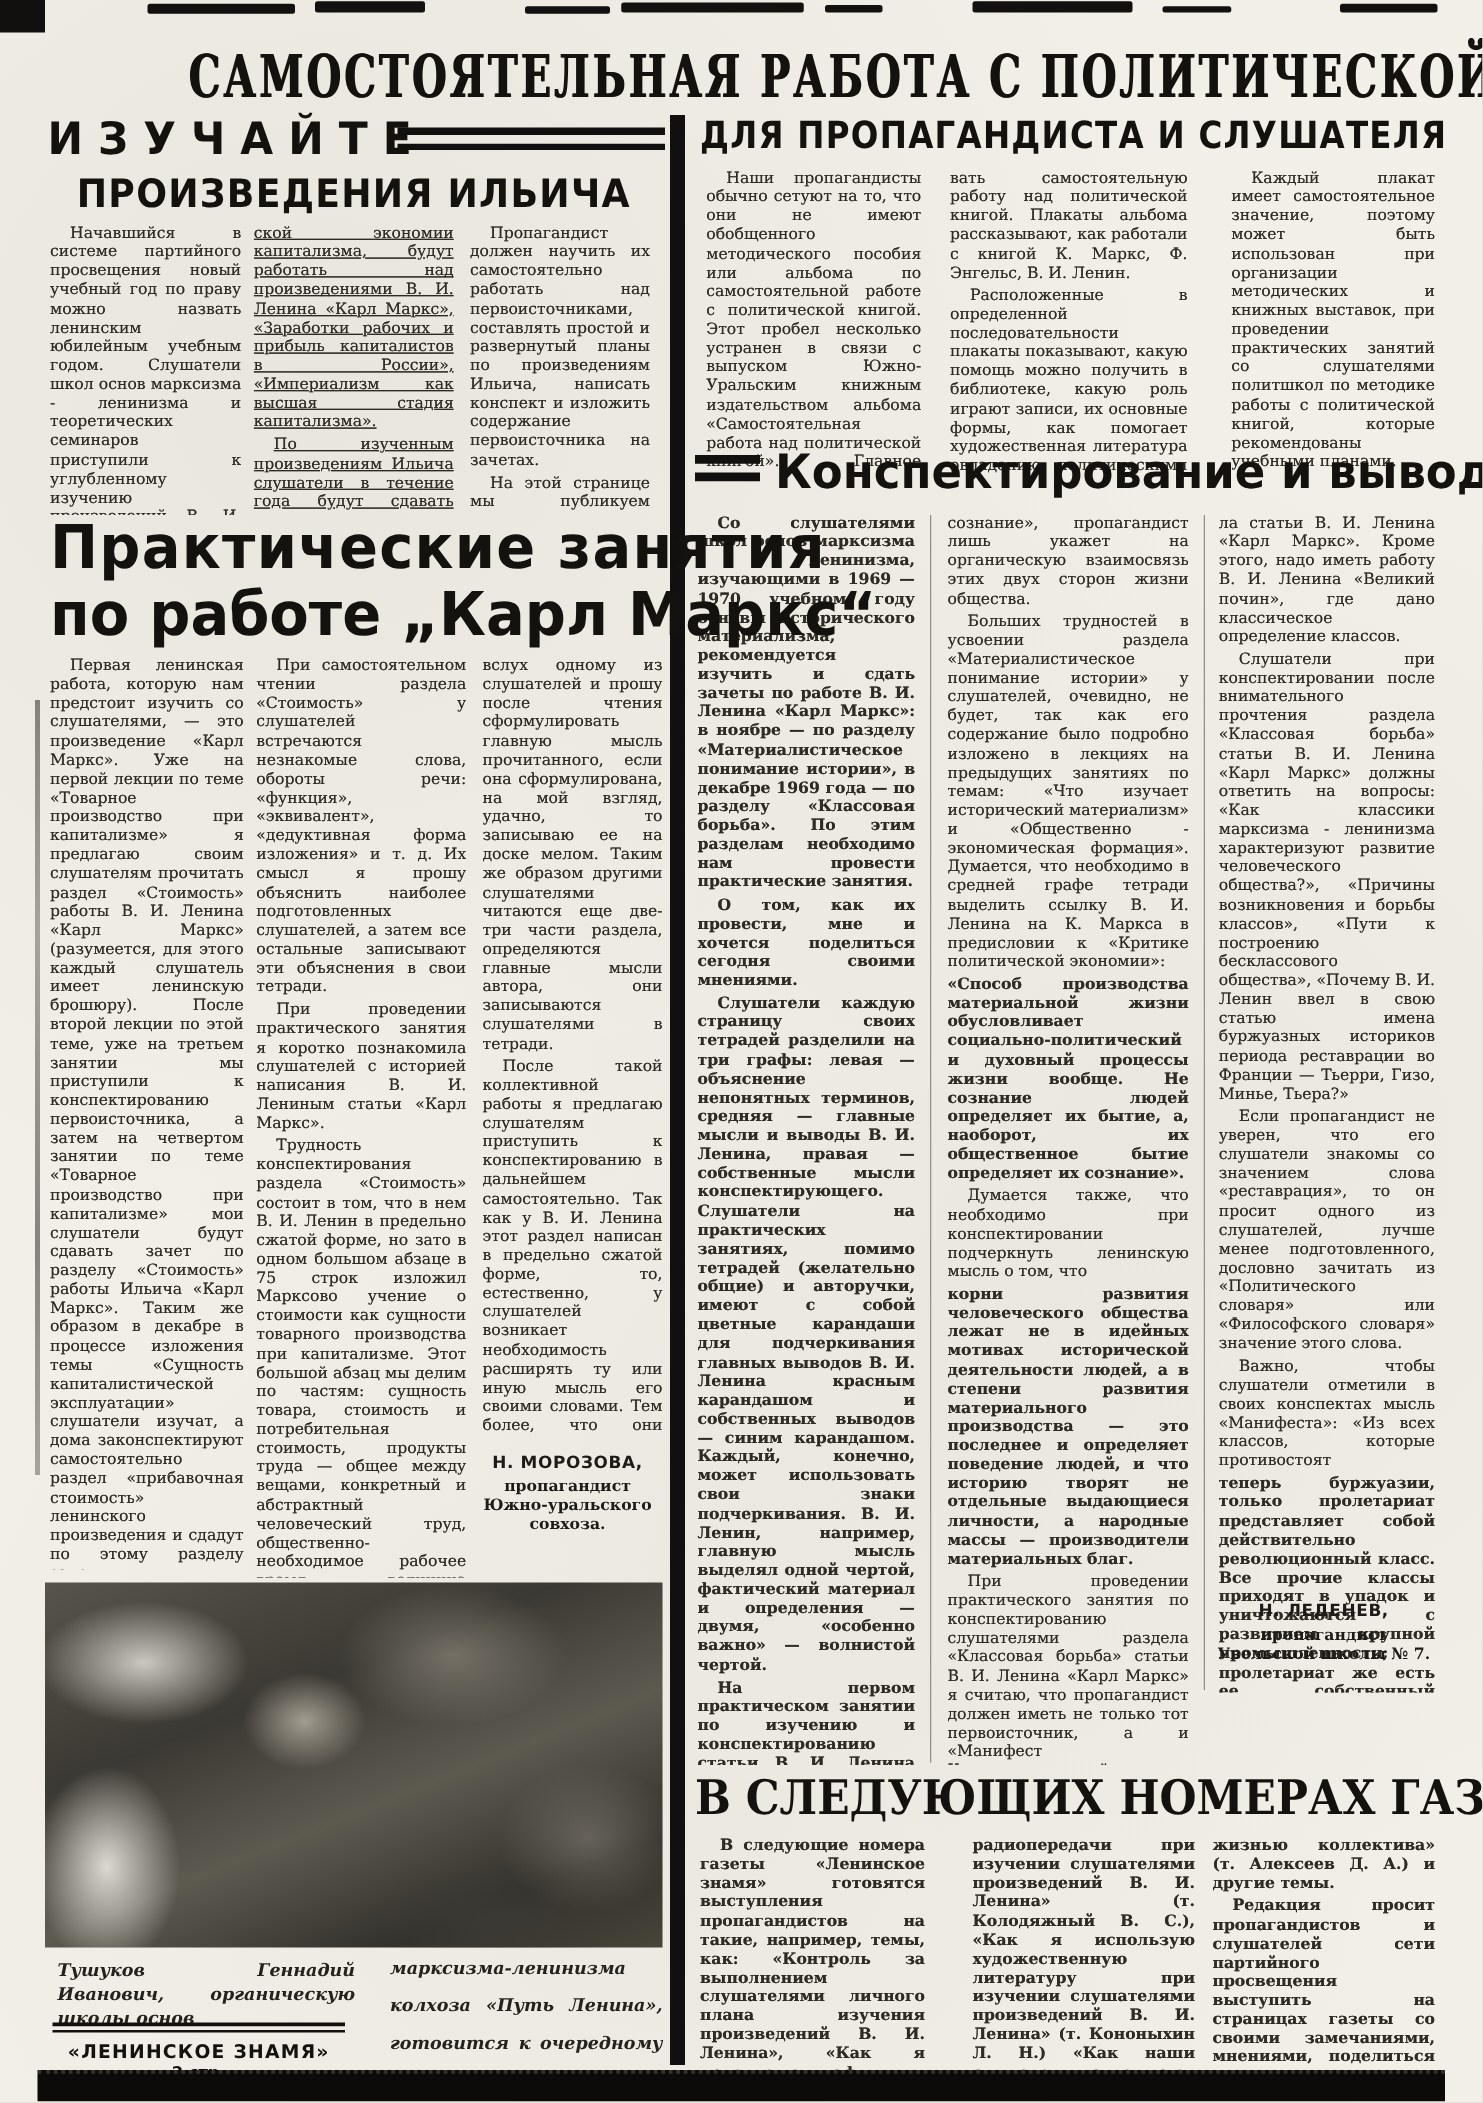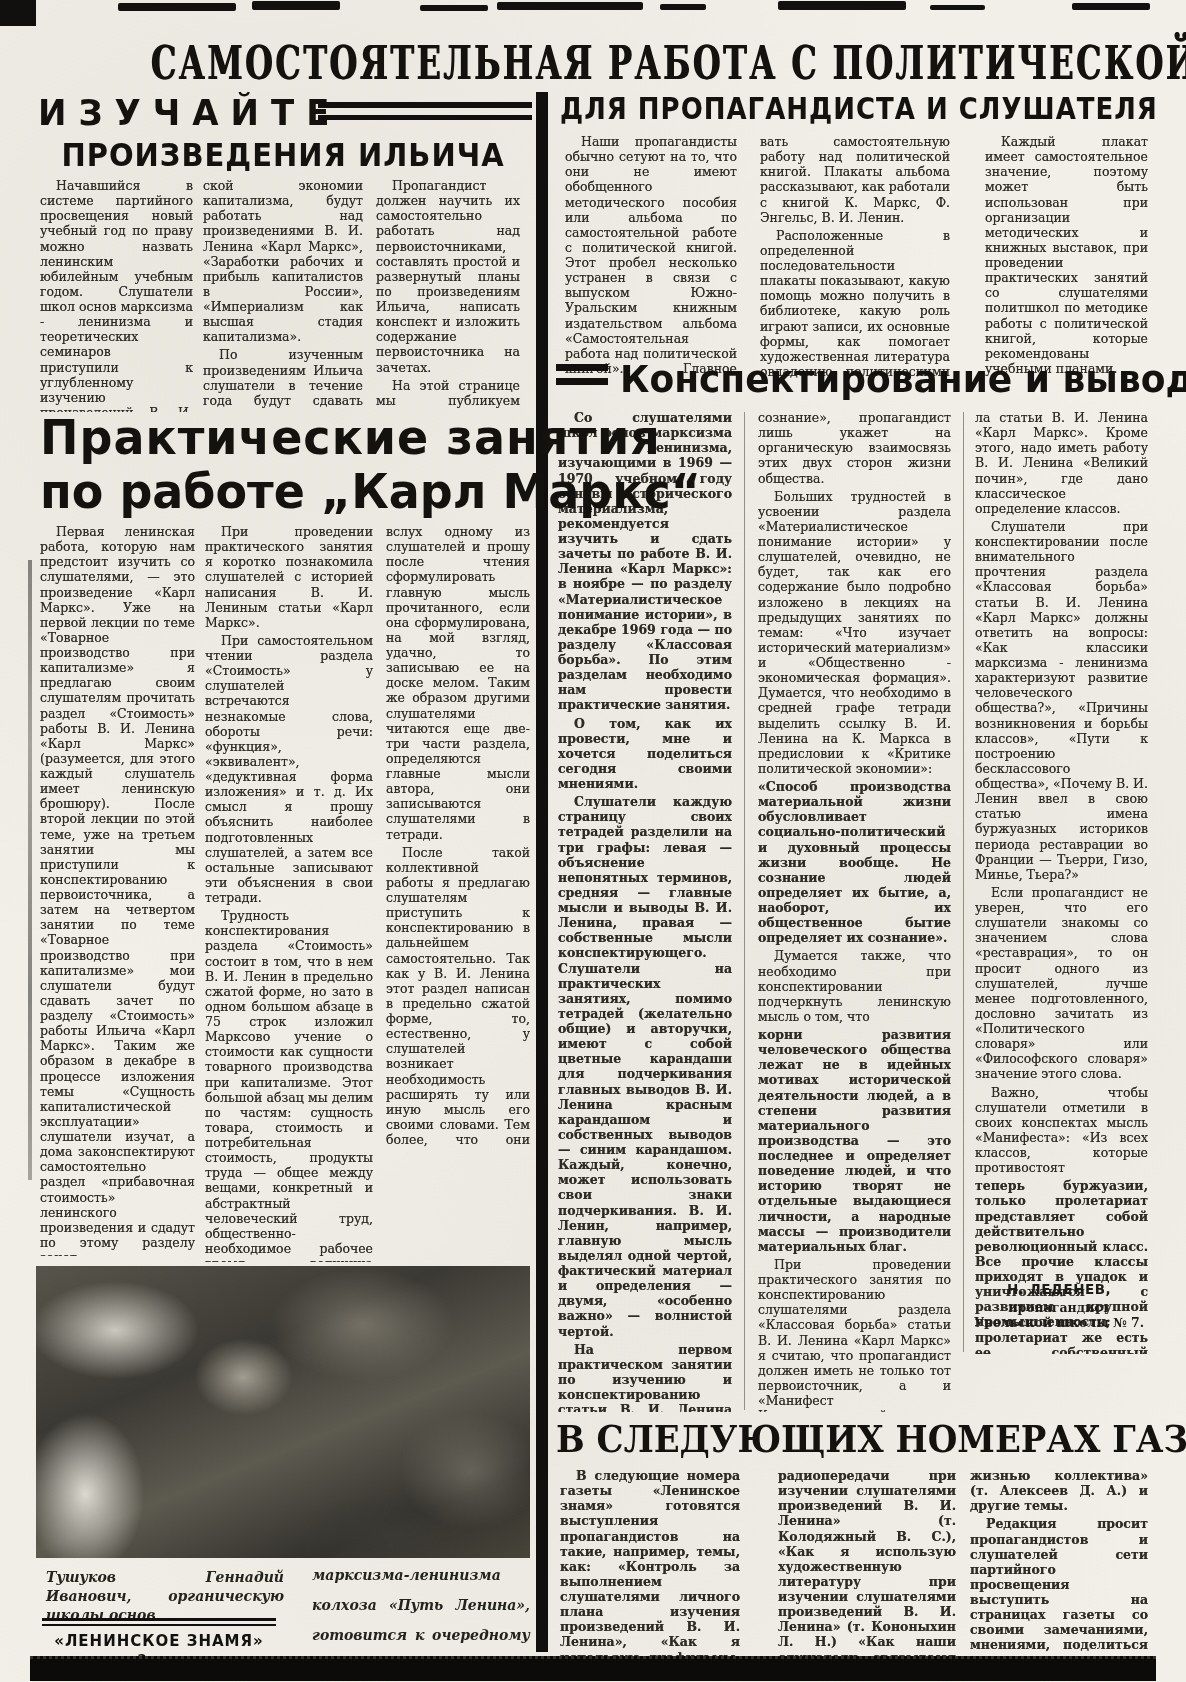--- a/index.html
+++ b/index.html
@@ -29,21 +29,21 @@
     color:#14120e;transform:scaleY(1.05);transform-origin:center top;white-space:nowrap;}
   .h-next{left:556px;top:1418px;width:594px;text-align:center;font:700 34px/42px "DejaVu Serif",serif;
     color:#14120e;transform:scaleY(1.12);white-space:nowrap;letter-spacing:0;}
   
   .col{overflow:hidden;text-align:justify;font-size:12.5px;line-height:1.21;color:#2e2b25;
     text-shadow:0 0 .4px rgba(46,43,37,.7);}
   .col p{margin:0 0 3px;text-indent:16px;}
   .col p.noind{text-indent:0;}
   .col p.b{font-weight:700;}
   .st1{left:40px;top:178px;width:153px;height:234px;}
-  .st2{left:203px;top:178px;width:160px;height:234px;}
+  .st2{left:203px;top:178px;width:160px;height:234px;text-decoration:underline;}
   .st3{left:376px;top:178px;width:144px;height:234px;}
   .fp1{left:565px;top:134px;width:172px;height:246px;}
   .fp2{left:760px;top:134px;width:190px;height:246px;}
   .fp3{left:985px;top:134px;width:163px;height:246px;}
   .ma1{left:40px;top:524px;width:155px;height:732px;}
   .ma2{left:205px;top:524px;width:168px;height:738px;}
   .ma3{left:386px;top:524px;width:144px;height:628px;}
   .kn1{left:558px;top:410px;width:174px;height:1002px;font-weight:bold;}
   .kn2{left:758px;top:410px;width:193px;height:1002px;}
   .kn3{left:975px;top:410px;width:173px;height:944px;}
@@ -172,29 +172,33 @@
     <p class="rl">пропагандист Увельской школы № 7.</p>
   </div>
 
   <div class="abs h-pr1">Практические занятия</div>
   <div class="abs h-pr2">по работе „Карл Маркс“</div>
   <div class="abs col ma1">
     <p>Первая ленинская работа, которую нам предстоит изучить со слушателями, — это произведение «Карл Маркс». Уже на первой лекции по теме «Товарное производство при капитализме» я предлагаю своим слушателям прочитать раздел «Стоимость» работы В. И. Ленина «Карл Маркс» (разумеется, для этого каждый слушатель имеет ленинскую брошюру). После второй лекции по этой теме, уже на третьем занятии мы приступили к конспектированию первоисточника, а затем на четвертом занятии по теме «Товарное производство при капитализме» мои слушатели будут сдавать зачет по разделу «Стоимость» работы Ильича «Карл Маркс». Таким же образом в декабре в процессе изложения темы «Сущность капиталистической эксплуатации» слушатели изучат, а дома законспектируют самостоятельно раздел «прибавочная стоимость» ленинского произведения и сдадут по этому разделу зачет.</p>
 
   </div>
   <div class="abs col ma2">
+    <p>При самостоятельном чтении раздела «Стоимость» у слушателей встречаются незнакомые слова, обороты речи: «функция», «эквивалент», «дедуктивная форма изложения» и т. д. Их смысл я прошу объяснить наиболее подготовленных слушателей, а затем все остальные записывают эти объяснения в свои тетради.</p>
     <p>При проведении практического занятия я коротко познакомила слушателей с историей написания В. И. Лениным статьи «Карл Маркс».</p>
-    <p>При самостоятельном чтении раздела «Стоимость» у слушателей встречаются незнакомые слова, обороты речи: «функция», «эквивалент», «дедуктивная форма изложения» и т. д. Их смысл я прошу объяснить наиболее подготовленных слушателей, а затем все остальные записывают эти объяснения в свои тетради.</p>
     <p>Трудность конспектирования раздела «Стоимость» состоит в том, что в нем В. И. Ленин в предельно сжатой форме, но зато в одном большом абзаце в 75 строк изложил Марксово учение о стоимости как сущности товарного производства при капитализме. Этот большой абзац мы делим по частям: сущность товара, стоимость и потребительная стоимость, продукты труда — общее между вещами, конкретный и абстрактный человеческий труд, общественно-необходимое рабочее время, величина стоимости и т. д.</p>
 
   </div>
   <div class="abs col ma3">
     <p class="noind">вслух одному из слушателей и прошу после чтения сформулировать главную мысль прочитанного, если она сформулирована, на мой взгляд, удачно, то записываю ее на доске мелом. Таким же образом другими слушателями читаются еще две-три части раздела, определяются главные мысли автора, они записываются слушателями в тетради.</p>
     <p>После такой коллективной работы я предлагаю слушателям приступить к конспектированию в дальнейшем самостоятельно. Так как у В. И. Ленина этот раздел написан в предельно сжатой форме, то, естественно, у слушателей возникает необходимость расширять ту или иную мысль его своими словами. Тем более, что они прослушали две лекции по товарному производству капитализма. Это тоже дается нелегко: конспект получается громоздким. Обращаю внимание слушателей на то, что не следует стараться записать как можно больше, а лишь главное.</p>
 
+  </div>
+  <div class="abs sig sig-mo">
+    <p class="nm">Н. МОРОЗОВА,</p>
+    <p class="rl">пропагандист Южно-уральского совхоза.</p>
   </div>
 
   <div class="abs photo"></div>
   <div class="abs cap capL">Тушуков Геннадий Иванович, органическую школы основ</div>
   <div class="abs cap capR">марксизма-ленинизма колхоза «Путь Ленина», готовится к очередному занятию.</div>
 
   <div class="abs h-next">В СЛЕДУЮЩИХ НОМЕРАХ ГАЗЕТЫ</div>
   <div class="abs col ni ni1">
     <p>В следующие номера газеты «Ленинское знамя» готовятся выступления пропагандистов на такие, например, темы, как: «Контроль за выполнением слушателями личного плана изучения произведений В. И. Ленина», «Как я использую диафильмы, телевизионные и</p>
   </div>

